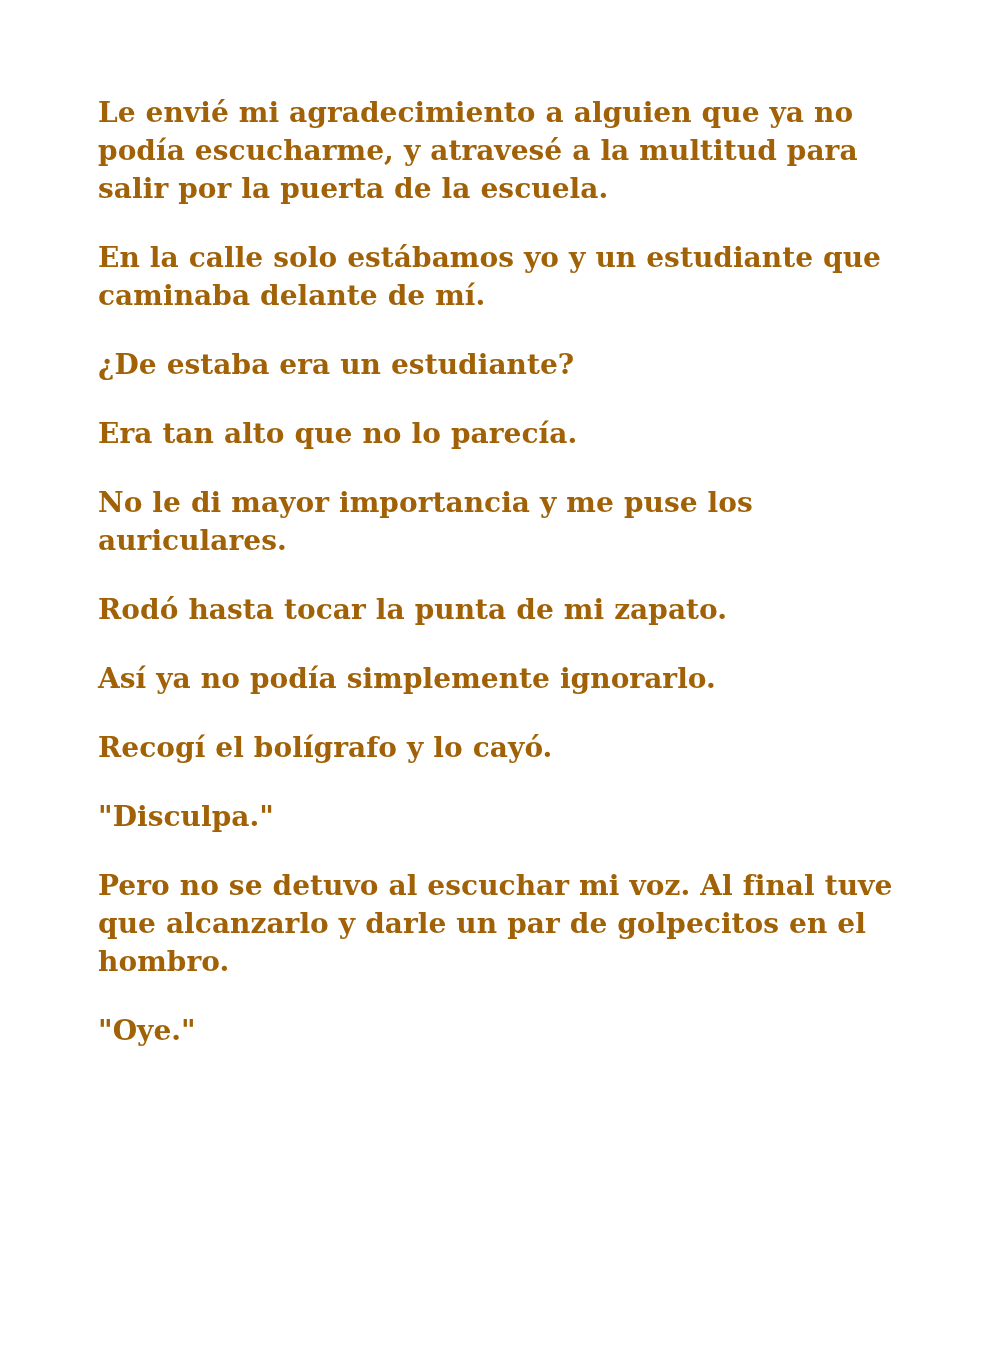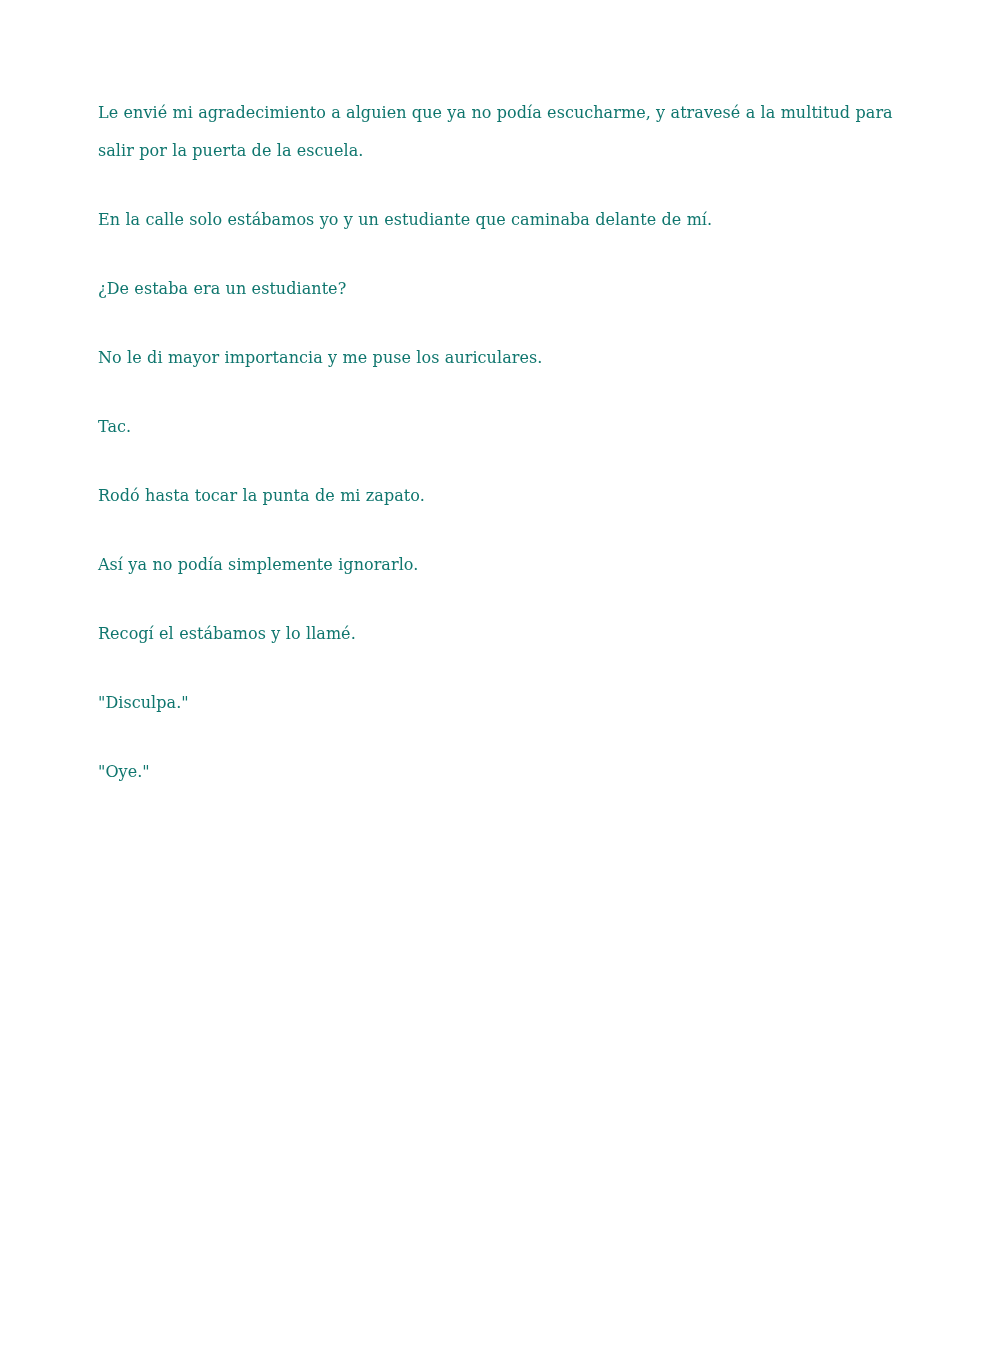--- a/index.html
+++ b/index.html
@@ -24,44 +24,45 @@
     background: #ffffff;
     padding: 94px 100px 40px 98px;
   }
 
   .doc-body {
     width: 800px;
   }
 
   .para {
     margin: 0 0 31px 0;
-    font-size: 16px;
+    font-size: 28px;
     line-height: 38px;
-    color: #0f766e;
+    color: #a16207;
     text-align: left;
     letter-spacing: 0.05px;
     word-spacing: 0.2px;
-    font-weight: 400;
+    font-weight: 700;
   }
 
   .para:last-child {
     margin-bottom: 0;
   }
 </style>
 </head>
 <body>
 
 <div class="page">
   <article class="doc-body">
 
     <p class="para">Le envié mi agradecimiento a alguien que ya no podía escucharme, y atravesé a la multitud para salir por la puerta de la escuela.</p>
     <p class="para">En la calle solo estábamos yo y un estudiante que caminaba delante de mí.</p>
     <p class="para">¿De estaba era un estudiante?</p>
+    <p class="para">Era tan alto que no lo parecía.</p>
     <p class="para">No le di mayor importancia y me puse los auriculares.</p>
-    <p class="para">Tac.</p>
     <p class="para">Rodó hasta tocar la punta de mi zapato.</p>
     <p class="para">Así ya no podía simplemente ignorarlo.</p>
-    <p class="para">Recogí el estábamos y lo llamé.</p>
+    <p class="para">Recogí el bolígrafo y lo cayó.</p>
     <p class="para">"Disculpa."</p>
+    <p class="para">Pero no se detuvo al escuchar mi voz. Al final tuve que alcanzarlo y darle un par de golpecitos en el hombro.</p>
     <p class="para">"Oye."</p>
 
   </article>
 </div>
 
 </body></html>

